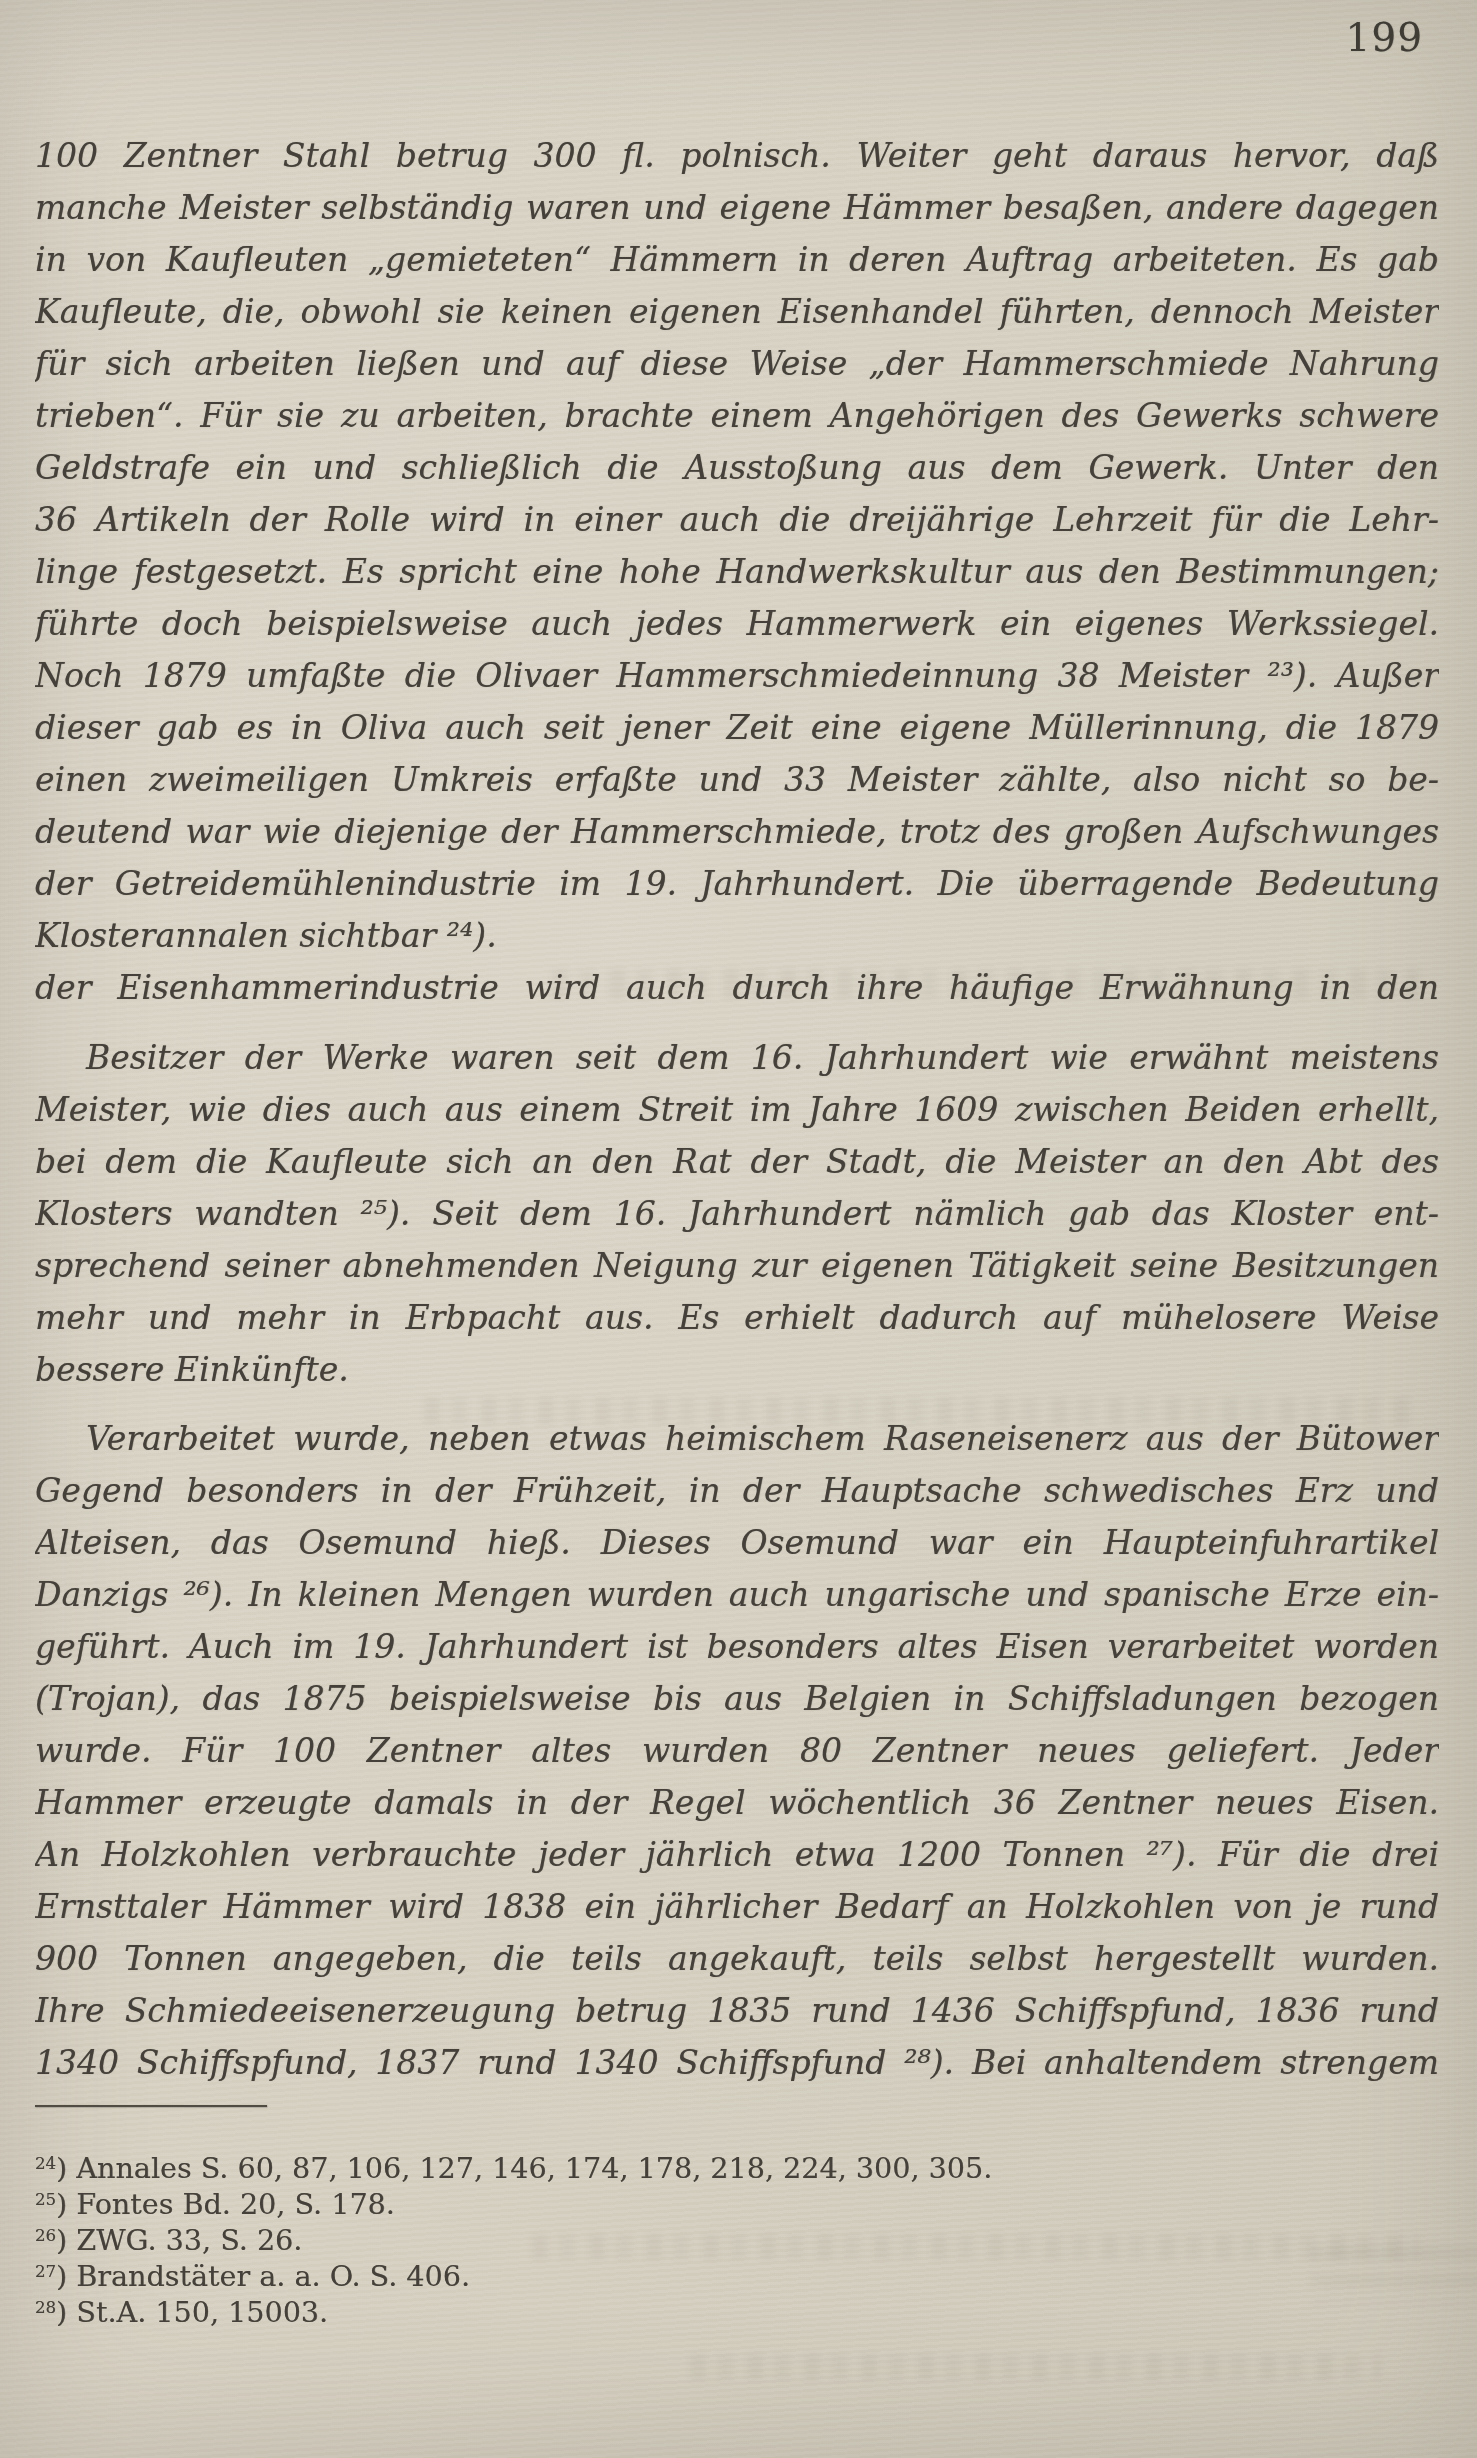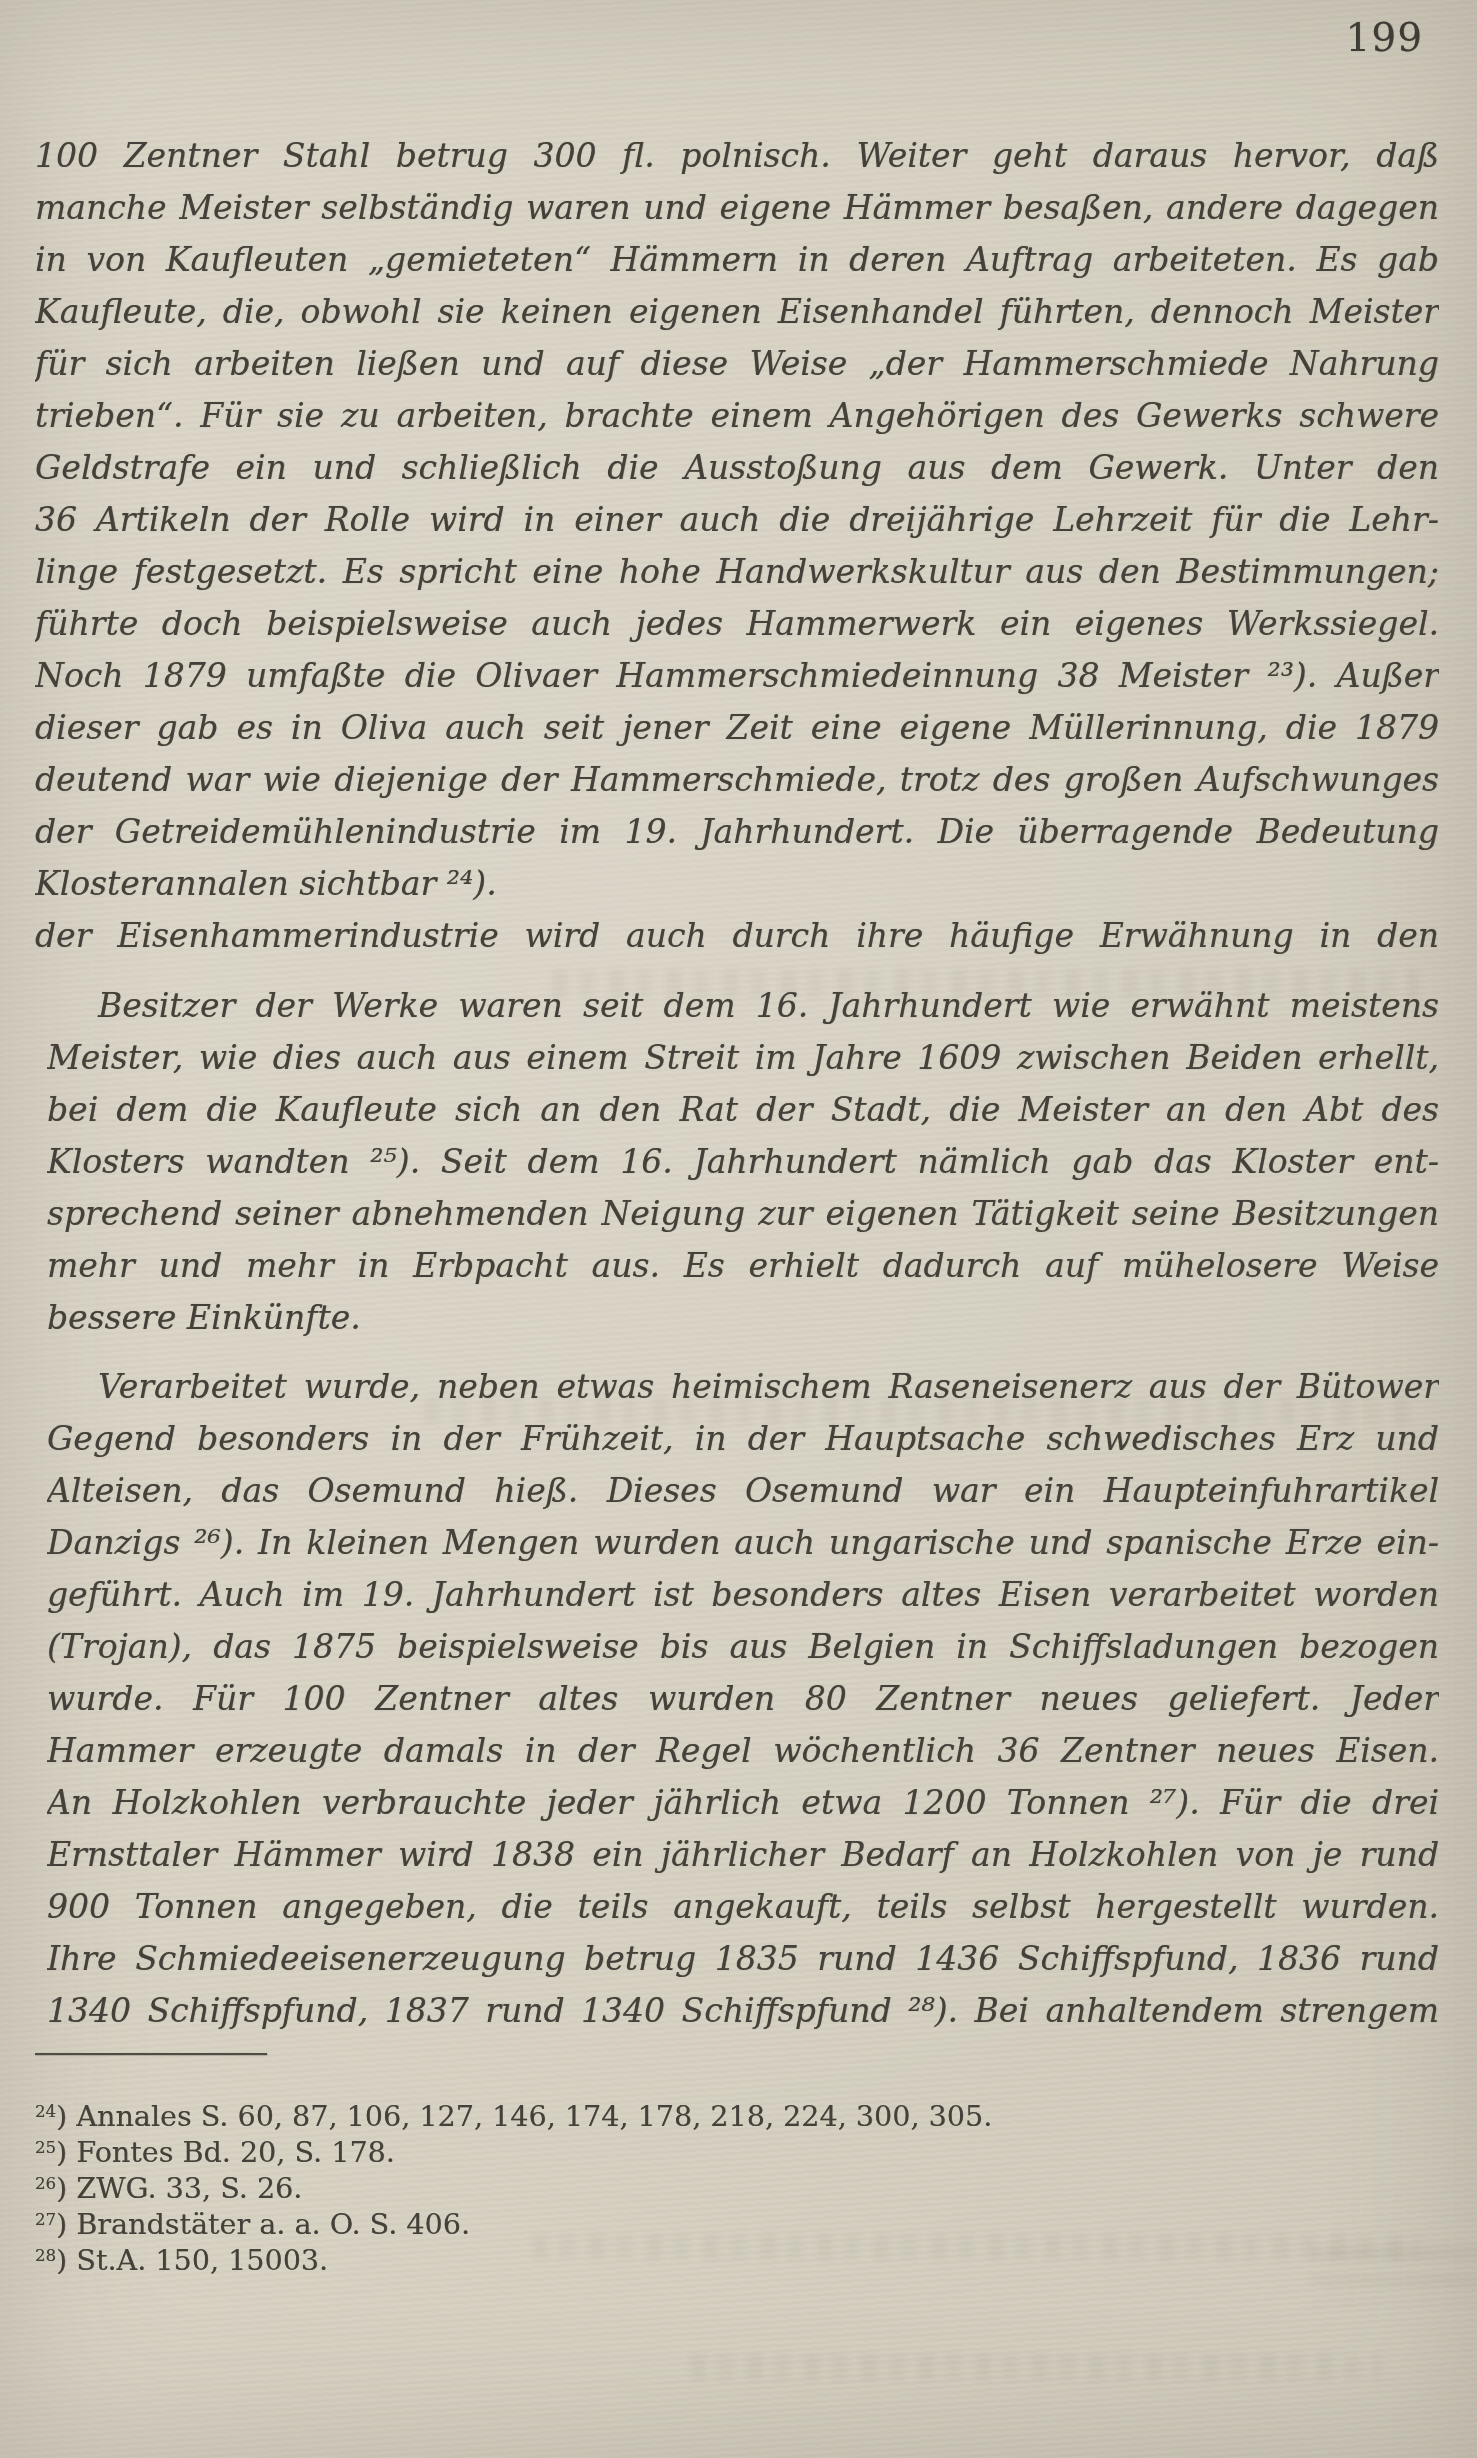--- a/index.html
+++ b/index.html
@@ -31,21 +31,21 @@
     letter-spacing: 1px;
     color: #3f3c35;
     text-shadow: 0.3px 0.3px 0.8px rgba(63,60,53,0.5);
   }
   .body-text {
     margin-top: 110px;
     font-size: 33px;
     text-shadow: 0.3px 0.3px 0.7px rgba(69,65,58,0.55);
   }
   .paragraph { margin: 0; font-style: italic; }
-  .paragraph + .paragraph { margin-top: 17.7px; margin-left: 12px; }
+  .paragraph + .paragraph { margin-top: 17.7px; }
   .text-line {
     line-height: 52px;
     height: 52px;
     text-align: justify;
     text-align-last: justify;
     overflow: hidden;
     white-space: nowrap;
   }
   .text-line.wrap { white-space: normal; }
   .paragraph.indent .text-line:first-child { text-indent: 51px; }
@@ -96,20 +96,21 @@
         <div class="text-line wrap">in von Kaufleuten „gemieteten“ Hämmern in deren Auftrag arbeiteten. Es gab</div>
         <div class="text-line wrap">Kaufleute, die, obwohl sie keinen eigenen Eisenhandel führten, dennoch Meister</div>
         <div class="text-line wrap">für sich arbeiten ließen und auf diese Weise „der Hammerschmiede Nahrung</div>
         <div class="text-line wrap">trieben“. Für sie zu arbeiten, brachte einem Angehörigen des Gewerks schwere</div>
         <div class="text-line wrap">Geldstrafe ein und schließlich die Ausstoßung aus dem Gewerk. Unter den</div>
         <div class="text-line wrap">36 Artikeln der Rolle wird in einer auch die dreijährige Lehrzeit für die Lehr-</div>
         <div class="text-line wrap">linge festgesetzt. Es spricht eine hohe Handwerkskultur aus den Bestimmungen;</div>
         <div class="text-line wrap">führte doch beispielsweise auch jedes Hammerwerk ein eigenes Werkssiegel.</div>
         <div class="text-line wrap">Noch 1879 umfaßte die Olivaer Hammerschmiedeinnung 38 Meister ²³). Außer</div>
         <div class="text-line wrap">dieser gab es in Oliva auch seit jener Zeit eine eigene Müllerinnung, die 1879</div>
+        <div class="text-line wrap">einen zweimeiligen Umkreis erfaßte und 33 Meister zählte, also nicht so be-</div>
         <div class="text-line wrap">deutend war wie diejenige der Hammerschmiede, trotz des großen Aufschwunges</div>
         <div class="text-line wrap">der Getreidemühlenindustrie im 19. Jahrhundert. Die überragende Bedeutung</div>
         <div class="text-line wrap no-justify-last">Klosterannalen sichtbar ²⁴).</div>
         <div class="text-line wrap">der Eisenhammerindustrie wird auch durch ihre häufige Erwähnung in den</div>
       </div>
       <div class="paragraph indent">
         <div class="text-line wrap">Besitzer der Werke waren seit dem 16. Jahrhundert wie erwähnt meistens</div>
         <div class="text-line wrap">Meister, wie dies auch aus einem Streit im Jahre 1609 zwischen Beiden erhellt,</div>
         <div class="text-line wrap">bei dem die Kaufleute sich an den Rat der Stadt, die Meister an den Abt des</div>
         <div class="text-line wrap">Klosters wandten ²⁵). Seit dem 16. Jahrhundert nämlich gab das Kloster ent-</div>

